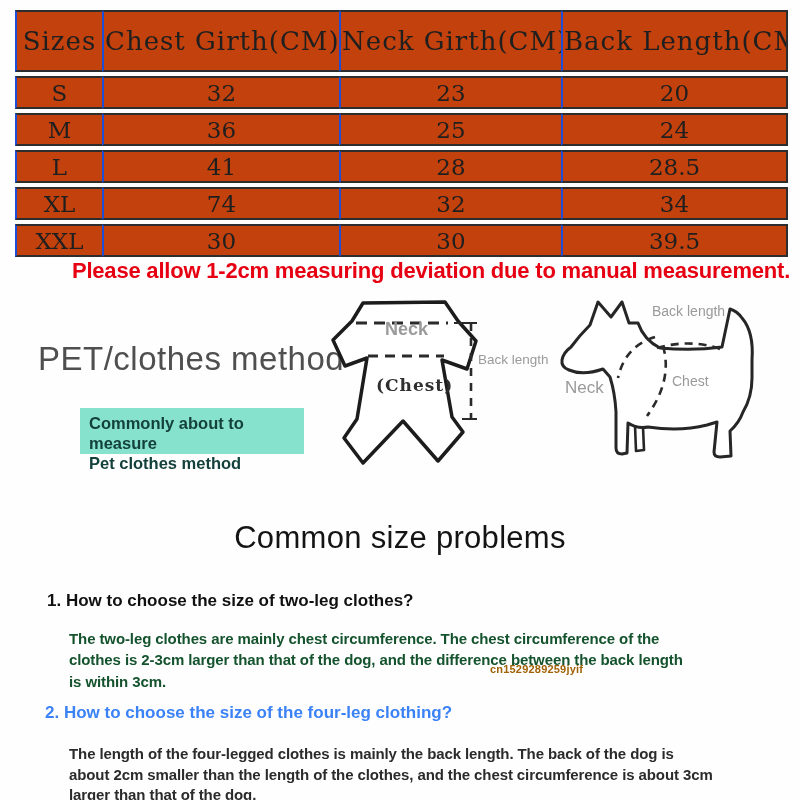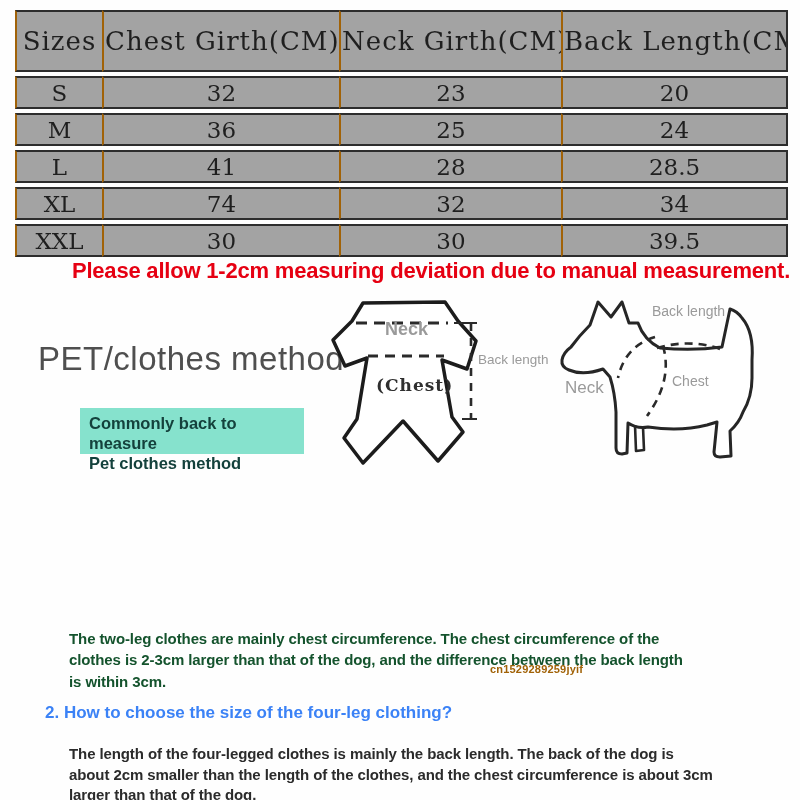--- a/index.html
+++ b/index.html
@@ -6,21 +6,21 @@
   .page{position:relative;width:800px;height:800px;background:#fefefe;overflow:hidden;
         font-family:"Liberation Sans", sans-serif;color:#1e1e1e;}
 
   
   .size-table{position:absolute;left:15px;top:6px;width:773px;
       border-collapse:separate;border-spacing:0 4px;
       font-family:"DejaVu Serif", serif;text-align:center;color:#1f1f1f;
       table-layout:fixed;}
   .size-table th,.size-table td{
       border-top:2px solid #2d2d2d;border-bottom:2px solid #2d2d2d;
-      border-left:2px solid #a16207;background:#a3a3a3;overflow:hidden;white-space:nowrap;}
+      border-left:2px solid #1d4ed8;background:#c2410c;overflow:hidden;white-space:nowrap;}
   .size-table tr > *:last-child{border-right:2px solid #2d2d2d;}
   .size-table th{height:56px;font-size:26px;font-weight:500;letter-spacing:1px;}
   .size-table td{height:27px;font-size:23px;font-weight:400;}
   .c-size{width:87px}.c-chest{width:237px}.c-neck{width:222px}.c-back{width:227px}
 
   
   .notice{position:absolute;left:0;top:258px;width:100%;text-align:center;
       color:#e60012;font-size:22px;font-weight:bold;letter-spacing:-0.2px;padding-left:31px;}
 
   
@@ -102,21 +102,21 @@
     </tbody>
   </table>
 
   <div class="notice">Please allow 1-2cm measuring deviation due to manual measurement.</div>
 
   <div class="method">
 
     <div class="method-title">PET/clothes method</div>
 
     <div class="method-highlight">
-      <div>Commonly back to measure</div>
+      <div>Commonly about to measure</div>
       <div>Pet clothes method</div>
     </div>
 
     <svg class="diagram-svg clothes-svg" width="230" height="185" viewBox="0 0 230 185">
       <path d="M 33 10 L 115 9 L 128 28 L 146 48 L 137 76 L 112 67 L 122 124 L 133 139 L 108 168 L 73 128 L 33 170 L 14 145 L 27 126 L 37 65 L 15 73 L 3 47 L 22 28 Z" fill="#ffffff" stroke="#1c1c1c" stroke-width="3.5" stroke-linejoin="round" stroke-linecap="round"></path>
       <path d="M 26 30 H 118" fill="none" stroke="#2a2a2a" stroke-width="3.2" stroke-dasharray="11 7"></path>
       <path d="M 38 63 H 114" fill="none" stroke="#2a2a2a" stroke-width="3.2" stroke-dasharray="10 7"></path>
       <path d="M 124 30 H 147" fill="none" stroke="#2a2a2a" stroke-width="2"></path>
       <path d="M 141 30 V 126" fill="none" stroke="#2a2a2a" stroke-width="2.6" stroke-dasharray="8 7"></path>
       <path d="M 132 126 H 147" fill="none" stroke="#2a2a2a" stroke-width="2"></path>
@@ -130,21 +130,23 @@
       <path d="M 90 135 L 91 161 L 99 160 L 98 137" fill="none" stroke="#262626" stroke-width="2.6" stroke-linejoin="round"></path>
       <path d="M 110 47 Q 80 56 73 88" fill="none" stroke="#2a2a2a" stroke-width="2.6" stroke-dasharray="8 6"></path>
       <path d="M 118 56 Q 128 90 102 126" fill="none" stroke="#2a2a2a" stroke-width="2.6" stroke-dasharray="8 6"></path>
       <path d="M 112 58 Q 146 48 178 60" fill="none" stroke="#2a2a2a" stroke-width="2.6" stroke-dasharray="8 6"></path>
       <text class="svg-label" x="107" y="26" font-size="14">Back length</text>
       <text class="svg-label" x="20" y="103" font-size="17">Neck</text>
       <text class="svg-label" x="127" y="96" font-size="14">Chest</text>
     </svg>
   </div>
 
+  <div class="faq-title">Common size problems</div>
 
+  <div class="faq-q1">1. How to choose the size of two-leg clothes?</div>
   <div class="faq-a1">The two-leg clothes are mainly chest circumference. The chest circumference of the clothes is 2-3cm larger than that of the dog, and the difference between the back length is within 3cm.</div>
 
   <div class="watermark">cn1529289259jyif</div>
 
   <div class="faq-q2">2. How to choose the size of the four-leg clothing?</div>
   <div class="faq-a2">The length of the four-legged clothes is mainly the back length. The back of the dog is about 2cm smaller than the length of the clothes, and the chest circumference is about 3cm larger than that of the dog.</div>
 
 </div>
 
 </body></html>

